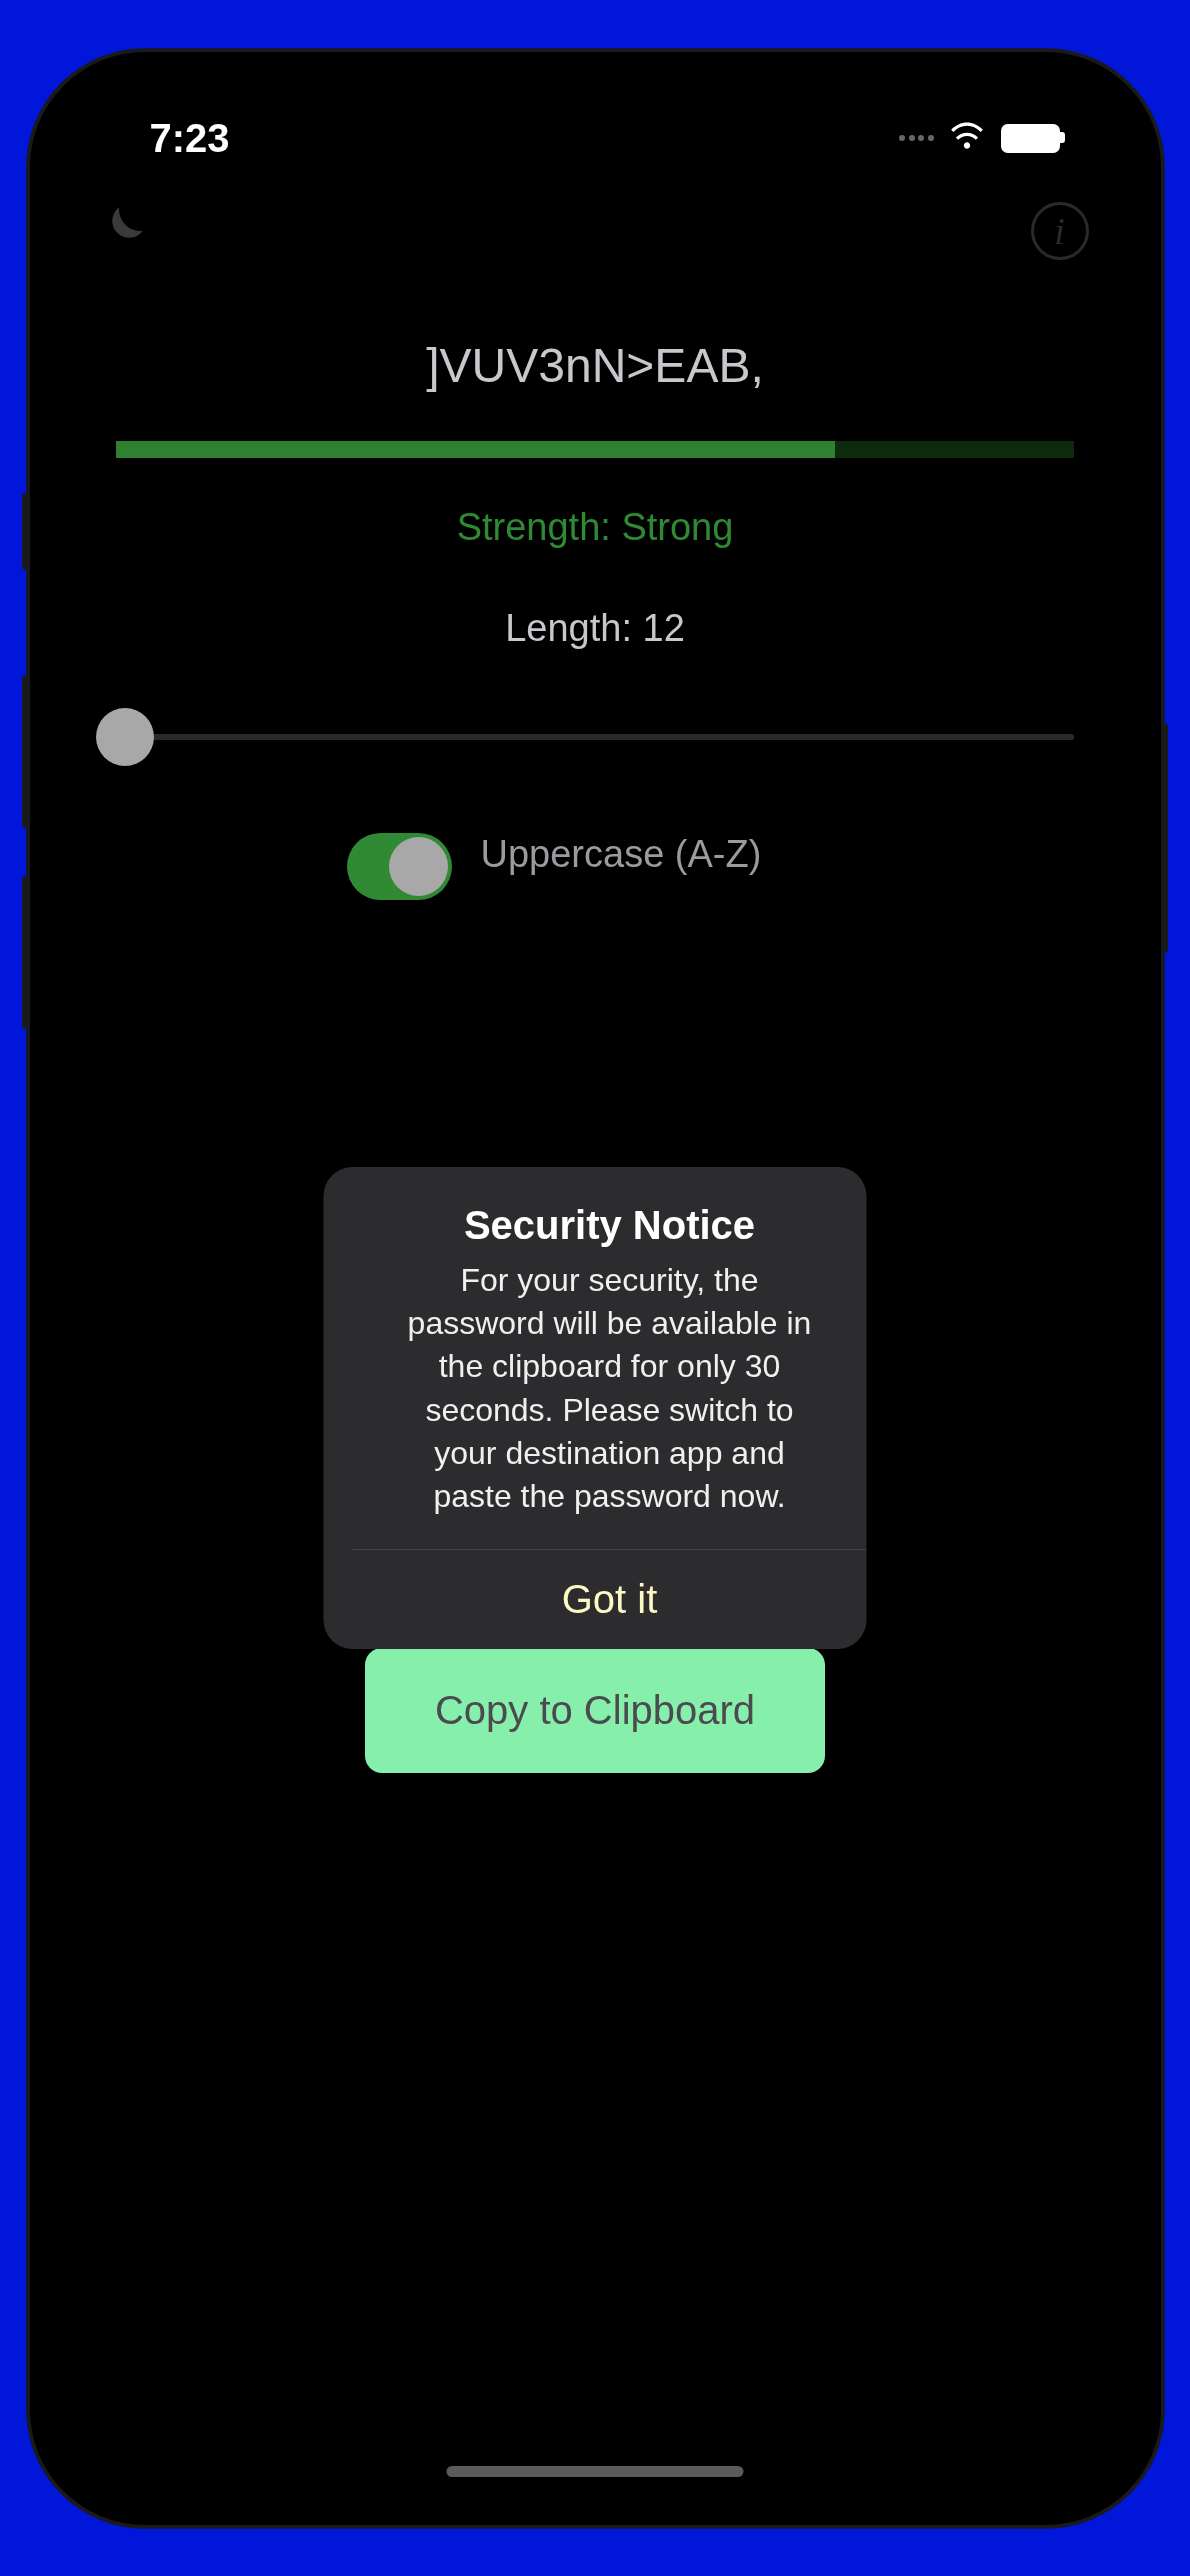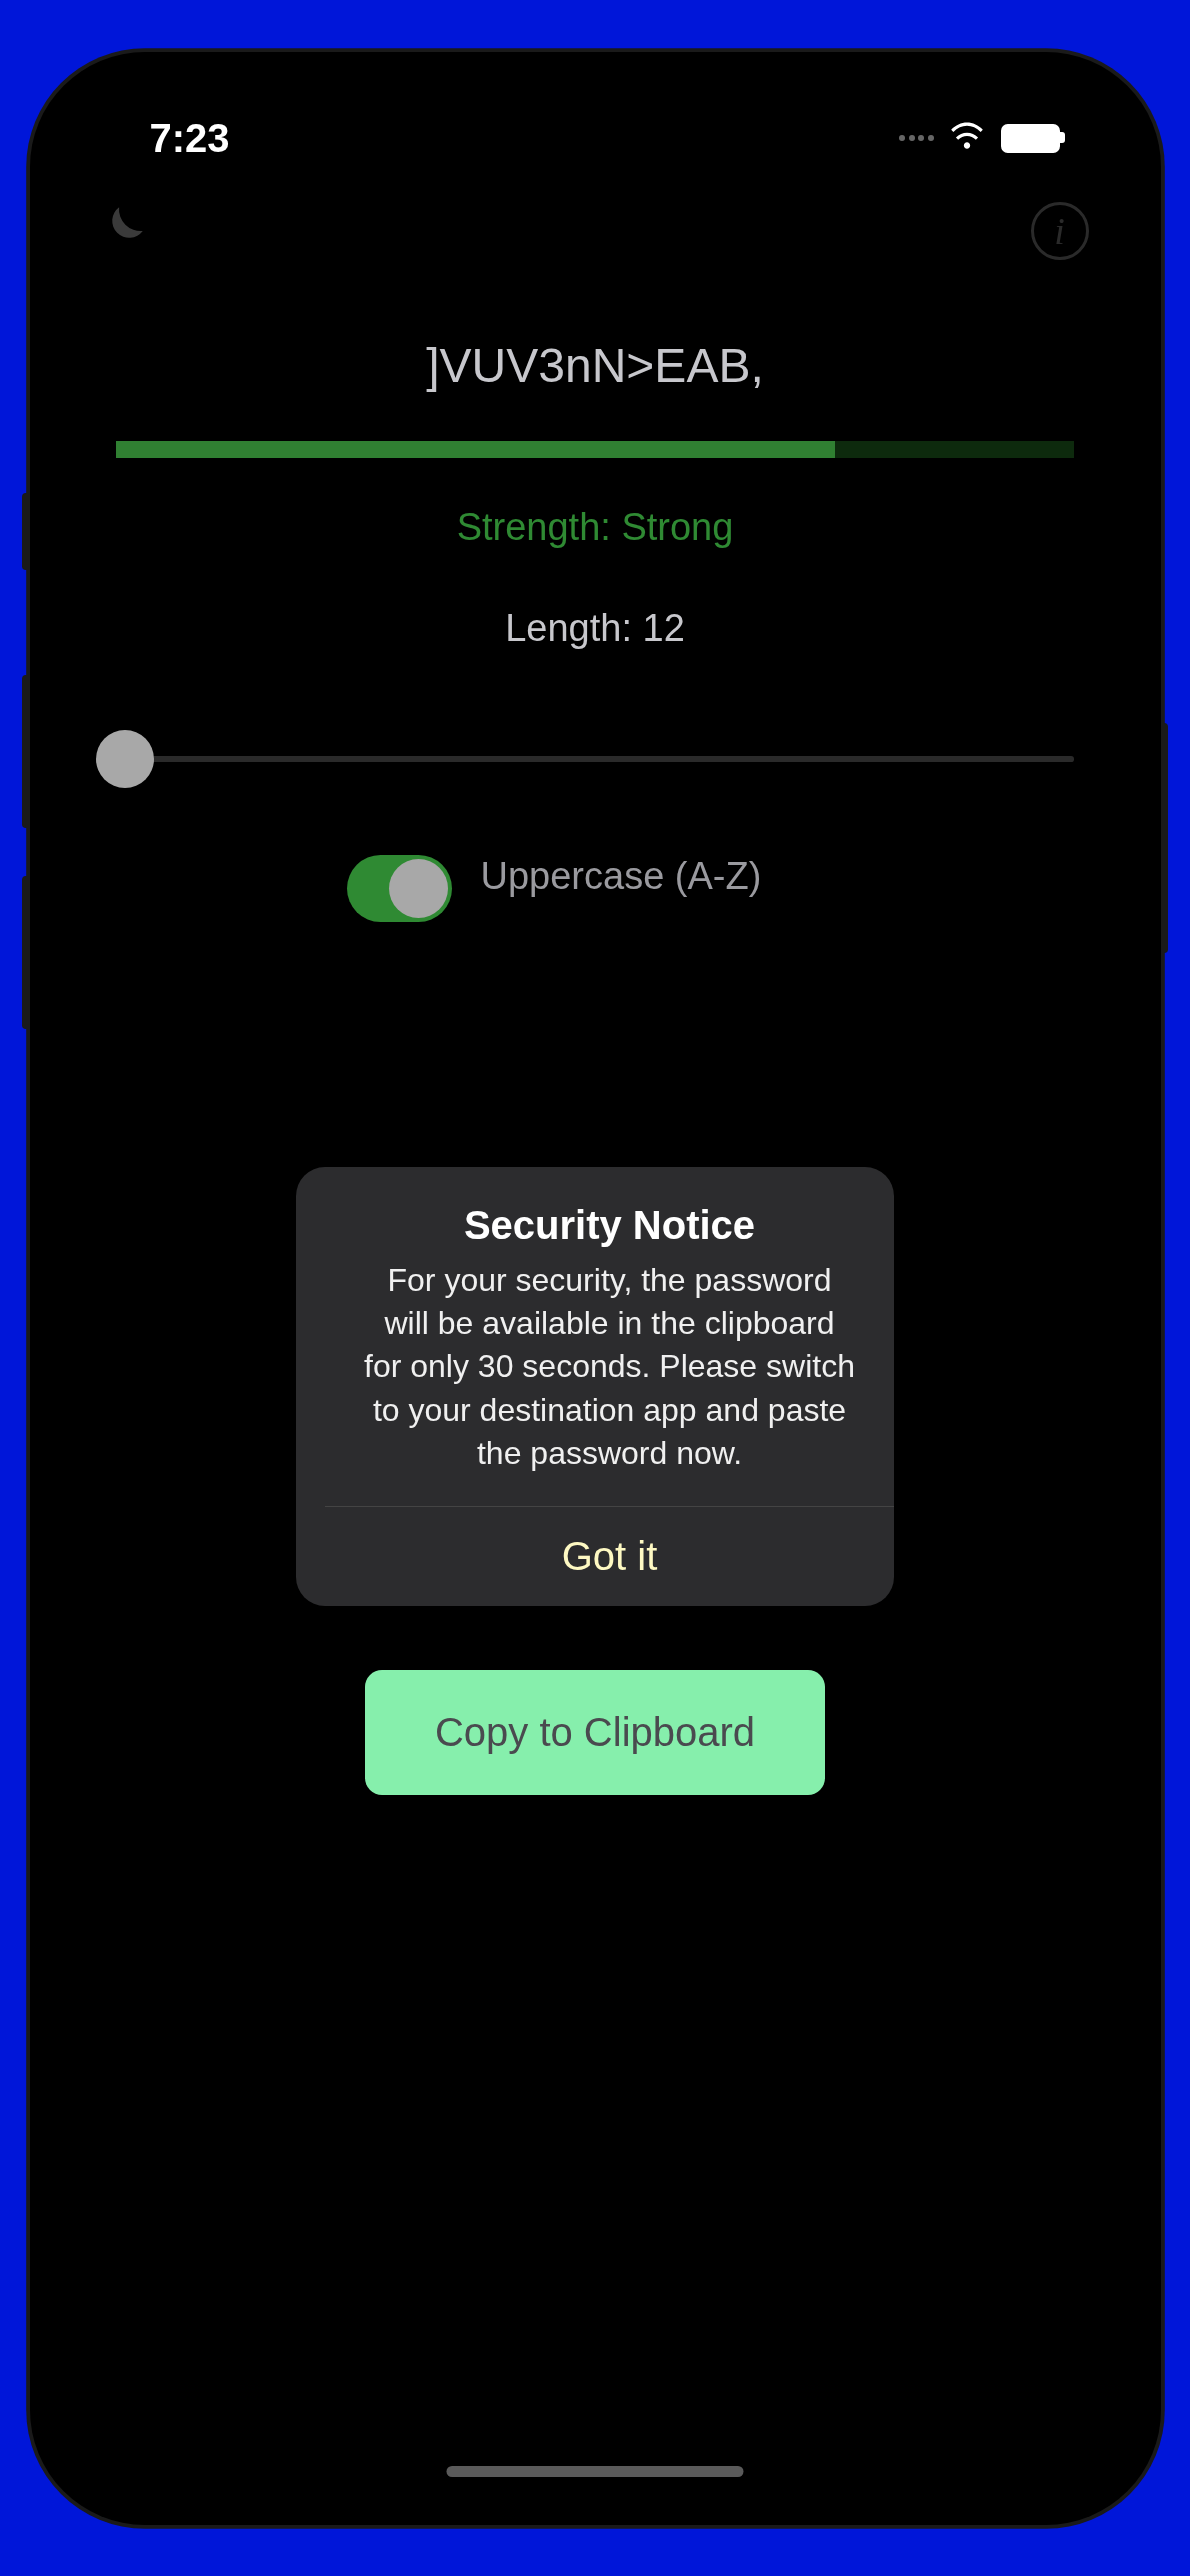--- a/index.html
+++ b/index.html
@@ -155,21 +155,21 @@
 
     .strength-label {
       color: #2f8a33;
       font-size: 38px;
       margin-bottom: 58px;
     }
 
     .length-label {
       color: #c7c7cc;
       font-size: 38px;
-      margin-bottom: 80px;
+      margin-bottom: 58px;
     }
 
     .slider-container {
       width: 958px;
       height: 58px;
       position: relative;
       margin-bottom: 67px;
     }
 
     .slider-track {
@@ -241,21 +241,21 @@
       border-radius: 17px;
       border: none;
       text-align: center;
     }
 
     .alert-overlay {
       position: absolute;
       top: 1091px;
       left: 50%;
       transform: translateX(-50%);
-      width: 598px;
+      width: 543px;
       background: #2c2c2e;
       border-radius: 29px;
       overflow: hidden;
       z-index: 100;
       padding-left: 29px;
     }
 
     .alert-body {
       padding: 36px 29px 31px 29px;
       text-align: center;

